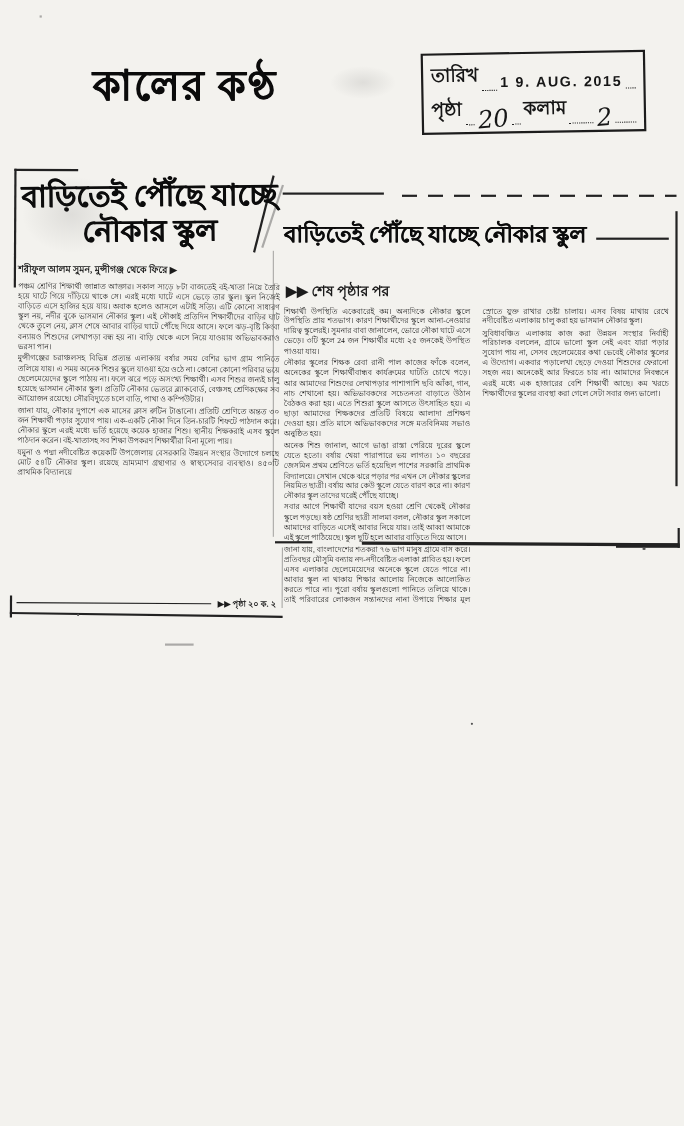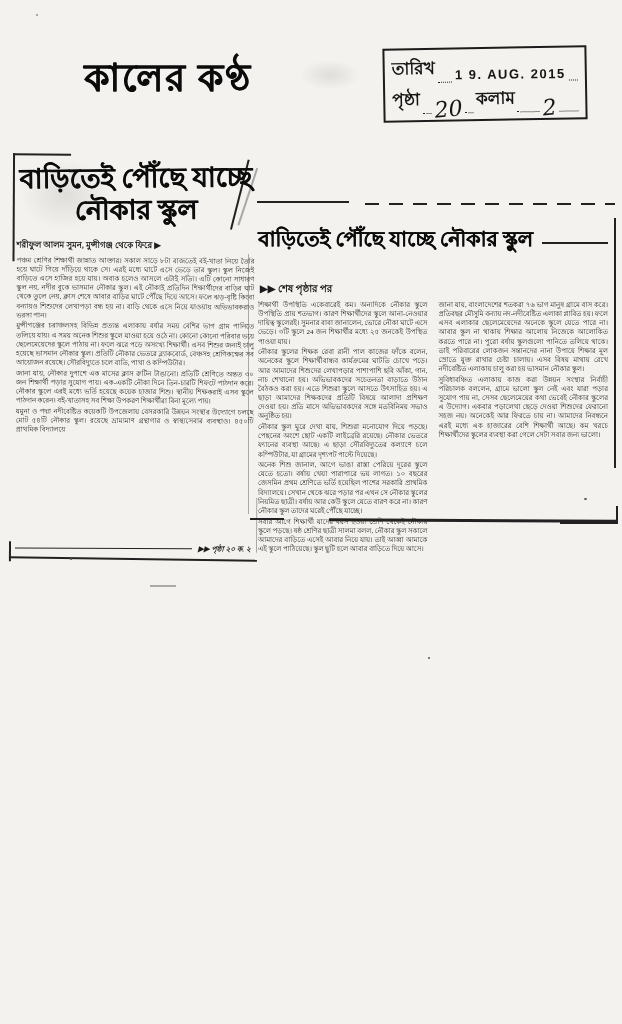--- a/index.html
+++ b/index.html
@@ -29,29 +29,29 @@
              word-spacing:-0.3px;}
   .body-text p{margin:0 0 1.5px 0;}
   
   .clip-left{left:10px;top:146px;width:248px;height:420px;transform:rotate(.3deg);}
   .lc-head{margin:16px 6px 0 8px;text-align:center;font-weight:800;color:#0c0c0c;
            font-size:27px;line-height:1.2;transform:rotate(-.8deg);text-shadow:.5px .3px 0 #0c0c0c;}
   .lc-byline{margin:12px 4px 0 6px;font-size:8.5px;font-weight:700;white-space:nowrap;}
   .clip-left .body-text{margin:4px 4px 0 6px;height:284px;}
   .lc-footer{display:flex;align-items:center;gap:6px;margin:2px 6px 0 6px;}
   .lc-rule{flex:1;border-top:1.6px solid #222;}
-  .lc-cont{font-size:7.5px;font-weight:700;white-space:nowrap;font-style:italic;}
+  .lc-cont{font-size:7.5px;font-weight:700;white-space:nowrap;}
   
-  .clip-right{left:247px;top:194px;width:371px;height:340px;padding:0;}
+  .clip-right{left:247px;top:168px;width:371px;height:340px;padding:0;}
   .rc-inner{padding:13px 10px 0 11px;}
   .rc-headrow{display:flex;align-items:center;gap:9px;}
   .rc-headline{font-size:20.5px;font-weight:800;white-space:nowrap;color:#0c0c0c;
                text-shadow:.4px .3px 0 #0c0c0c;}
   .rc-rule{flex:1;border-top:2px solid #222;margin-top:4px;}
-  .rc-cont{font-size:10px;font-weight:700;margin:6px 0 3px 2px;}
+  .rc-cont{font-size:13px;font-weight:700;margin:6px 0 3px 2px;}
   .clip-right .body-text{height:272px;column-count:2;column-gap:11px;column-fill:auto;}
   
   .dash-line{position:absolute;height:2px;background:#222;}
   .dashed{background:repeating-linear-gradient(90deg,#222 0 14px,transparent 14px 24px);}
   .faint{opacity:.35;}
   .smudge{position:absolute;border-radius:50%;background:radial-gradient(closest-side,rgba(40,40,40,.10),rgba(40,40,40,0));}
   .speck{position:absolute;background:#555;border-radius:50%;}
 </style>
 </head>
 <body>
@@ -124,21 +124,20 @@
 
     <div class="rc-inner">
       <div class="rc-headrow">
         <h2 class="rc-headline">বাড়িতেই পৌঁছে যাচ্ছে নৌকার স্কুল</h2>
         <span class="rc-rule"></span>
       </div>
       <div class="rc-cont">▶▶ শেষ পৃষ্ঠার পর</div>
       <div class="body-text">
           <p>শিক্ষার্থী উপস্থিতি একেবারেই কম। অন্যদিকে নৌকার স্কুলে উপস্থিতি প্রায় শতভাগ। কারণ শিক্ষার্থীদের স্কুলে আনা-নেওয়ার দায়িত্ব স্কুলেরই। সুমনার বাবা জানালেন, ভোরে নৌকা ঘাটে এসে ভেড়ে। ৩টি স্কুলে 24 জন শিক্ষার্থীর মধ্যে ২৫ জনকেই উপস্থিত পাওয়া যায়।</p>
           <p>নৌকার স্কুলের শিক্ষক রেবা রানী পাল কাজের ফাঁকে বলেন, অনেকের স্কুলে শিক্ষার্থীবান্ধব কার্যক্রমের ঘাটতি চোখে পড়ে। আর আমাদের শিশুদের লেখাপড়ার পাশাপাশি ছবি আঁকা, গান, নাচ শেখানো হয়। অভিভাবকদের সচেতনতা বাড়াতে উঠান বৈঠকও করা হয়। এতে শিশুরা স্কুলে আসতে উৎসাহিত হয়। এ ছাড়া আমাদের শিক্ষকদের প্রতিটি বিষয়ে আলাদা প্রশিক্ষণ দেওয়া হয়। প্রতি মাসে অভিভাবকদের সঙ্গে মতবিনিময় সভাও অনুষ্ঠিত হয়।</p>
-          <p>নৌকার স্কুল ঘুরে দেখা যায়, শিশুরা মনোযোগ দিয়ে পড়ছে। পেছনের অংশে ছোট একটি লাইব্রেরি রয়েছে। নৌকার ভেতরে ফ্যানের ব্যবস্থা আছে। এ ছাড়া সৌরবিদ্যুতের কল্যাণে চলে কম্পিউটার, যা গ্রামের দৃশ্যপট পাল্টে দিয়েছে।</p>
           <p>অনেক শিশু জানাল, আগে ভাঙা রাস্তা পেরিয়ে দূরের স্কুলে যেতে হতো। বর্ষায় খেয়া পারাপারে ভয় লাগত। ১০ বছরের জেসমিন প্রথম শ্রেণিতে ভর্তি হয়েছিল পাশের সরকারি প্রাথমিক বিদ্যালয়ে। সেখান থেকে ঝরে পড়ার পর এখন সে নৌকার স্কুলের নিয়মিত ছাত্রী। বর্ষায় আর কেউ স্কুলে যেতে বারণ করে না। কারণ নৌকার স্কুল তাদের ঘরেই পৌঁছে যাচ্ছে।</p>
           <p>সবার আগে শিক্ষার্থী যাদের বয়স হওয়া শ্রেণি থেকেই নৌকার স্কুলে পড়ছে। ষষ্ঠ শ্রেণির ছাত্রী সালমা বলল, নৌকার স্কুল সকালে আমাদের বাড়িতে এসেই আবার নিয়ে যায়। তাই আব্বা আমাকে এই স্কুলে পাঠিয়েছে। স্কুল ছুটি হলে আবার বাড়িতে দিয়ে আসে।</p>
           <p>জানা যায়, বাংলাদেশের শতকরা ৭৬ ভাগ মানুষ গ্রামে বাস করে। প্রতিবছর মৌসুমি বন্যায় নদ-নদীবেষ্টিত এলাকা প্লাবিত হয়। ফলে এসব এলাকার ছেলেমেয়েদের অনেকে স্কুলে যেতে পারে না। আবার স্কুল না থাকায় শিক্ষার আলোয় নিজেকে আলোকিত করতে পারে না। পুরো বর্ষায় স্কুলগুলো পানিতে তলিয়ে থাকে। তাই পরিবারের লোকজন সন্তানদের নানা উপায়ে শিক্ষার মূল স্রোতে যুক্ত রাখার চেষ্টা চালায়। এসব বিষয় মাথায় রেখে নদীবেষ্টিত এলাকায় চালু করা হয় ভাসমান নৌকার স্কুল।</p>
           <p>সুবিধাবঞ্চিত এলাকায় কাজ করা উন্নয়ন সংস্থার নির্বাহী পরিচালক বললেন, গ্রামে ভালো স্কুল নেই এবং যারা পড়ার সুযোগ পায় না, সেসব ছেলেমেয়ের কথা ভেবেই নৌকার স্কুলের এ উদ্যোগ। একবার পড়ালেখা ছেড়ে দেওয়া শিশুদের ফেরানো সহজ নয়। অনেকেই আর ফিরতে চায় না। আমাদের নিবন্ধনে এরই মধ্যে এক হাজারের বেশি শিক্ষার্থী আছে। কম খরচে শিক্ষার্থীদের স্কুলের ব্যবস্থা করা গেলে সেটা সবার জন্য ভালো।</p>
         </div>
     </div>
   </article>
 
   <div class="smudge" style="left:20px;top:160px;width:90px;height:70px;"></div>
   <div class="smudge" style="left:300px;top:60px;width:60px;height:30px;"></div>

